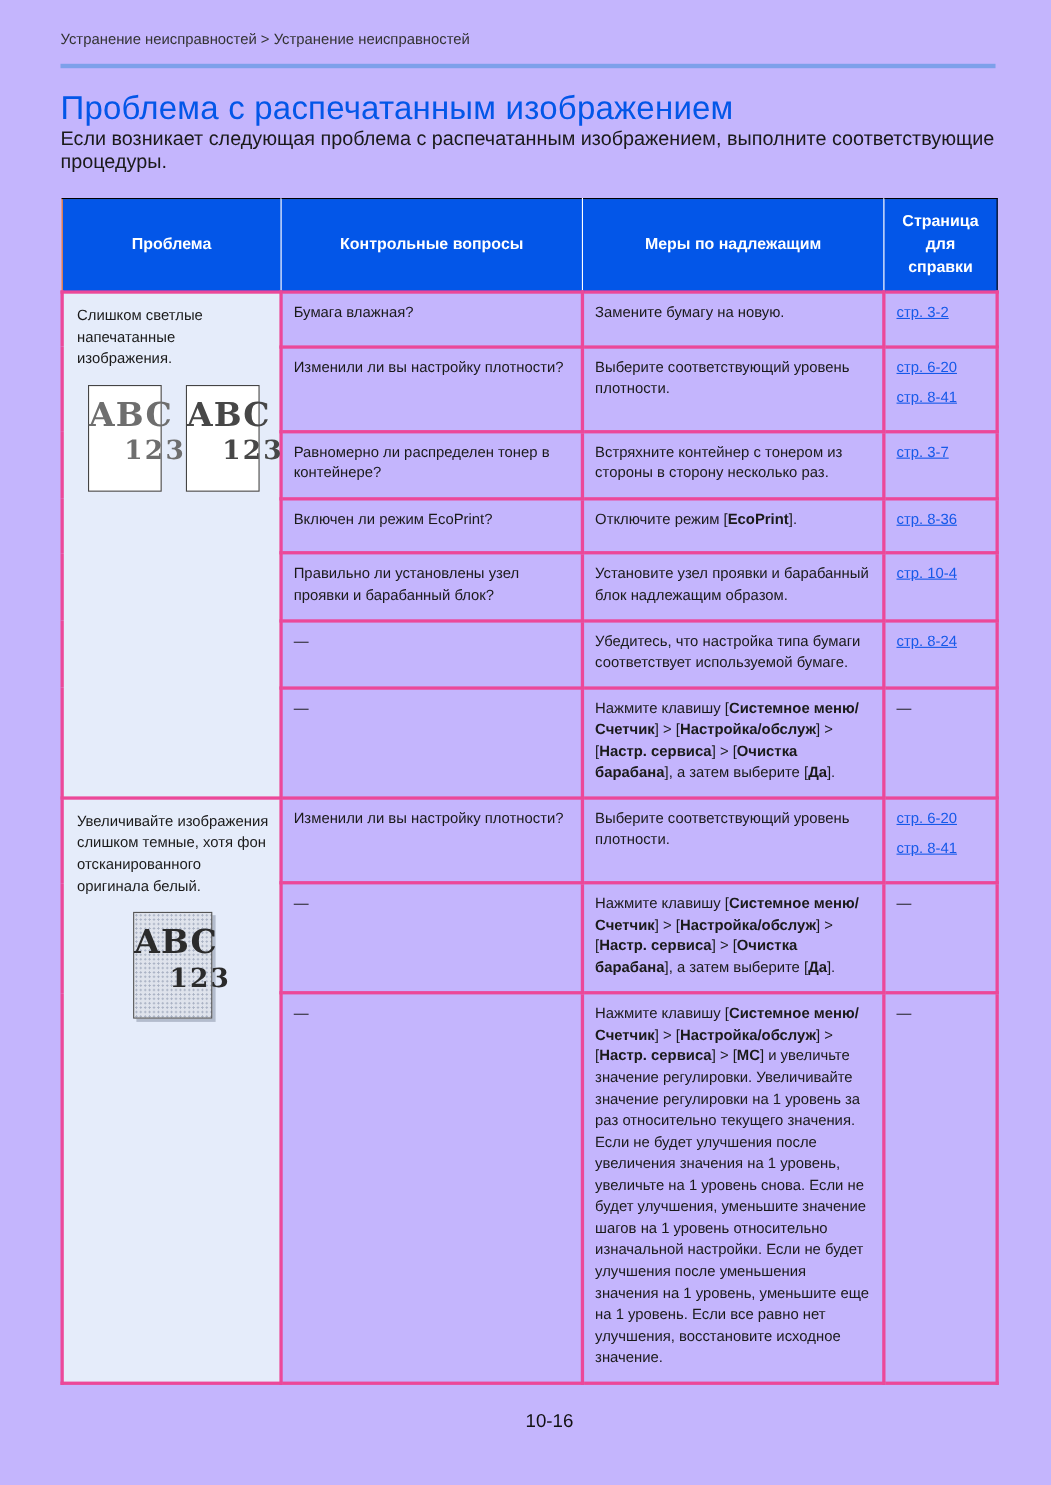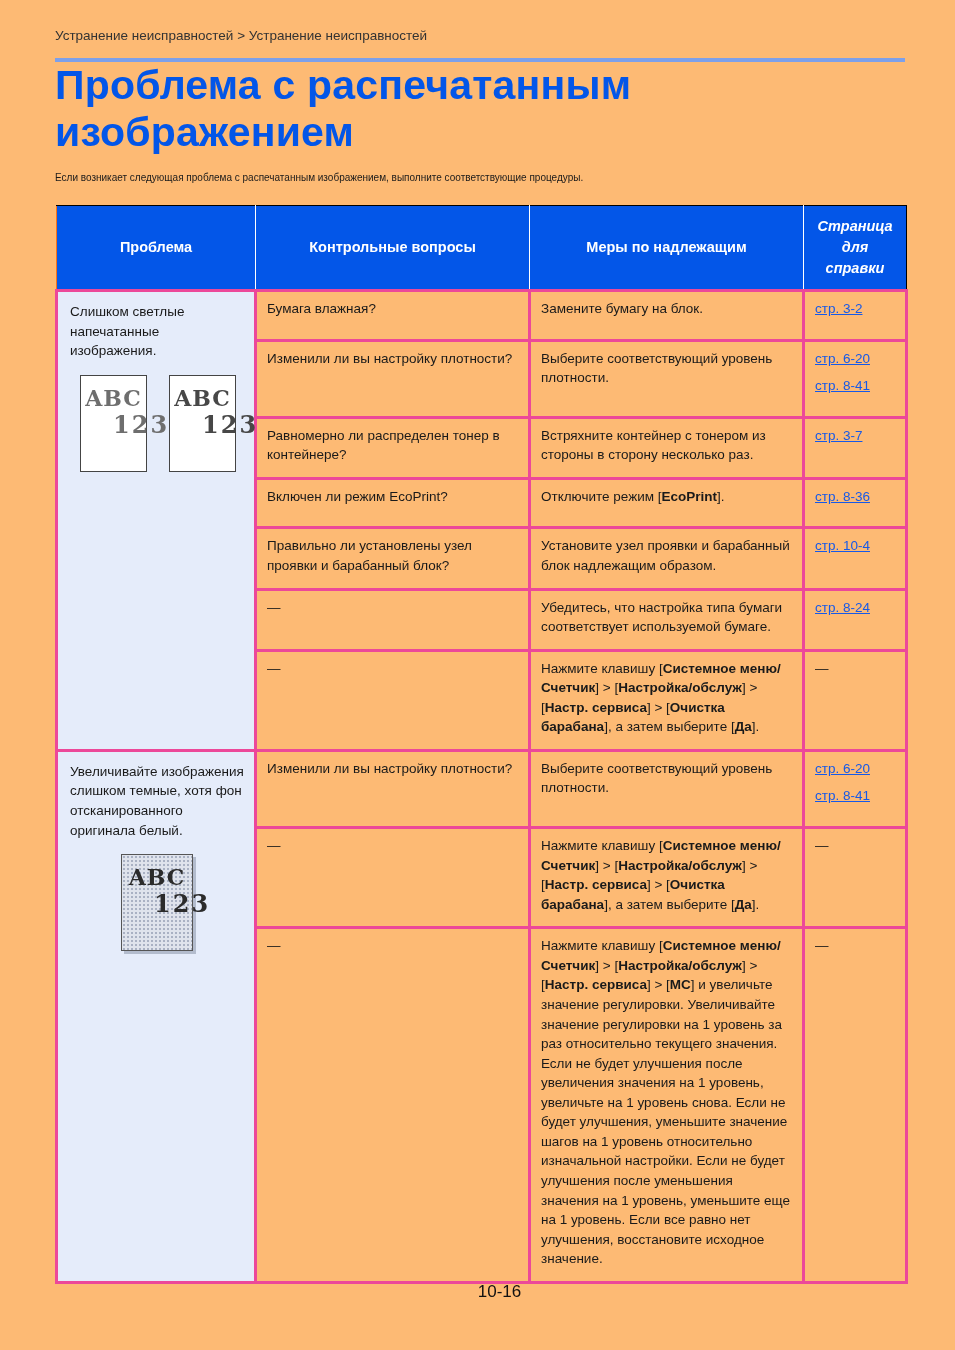--- a/index.html
+++ b/index.html
@@ -1,44 +1,45 @@
 <!DOCTYPE html>
 <html lang="ru"><head>
 <meta charset="utf-8">
 <style>
   * { margin:0; padding:0; box-sizing:border-box; }
   html,body { background:#fff; }
   .page {
     position:relative;
     width:955px; height:1350px;
-    background:#fdba74;
+    background:#c4b5fd;
     font-family:"Liberation Sans", sans-serif;
     color:#1a1a1a;
     overflow:hidden;
   }
   .content { position:absolute; left:55px; top:0; width:850px; }
   .breadcrumb {
     margin-top:28px;
     font-size:13.5px;
     color:#333;
   }
   .rule {
     margin-top:15px;
     height:4px;
     background:#7da0ea;
   }
   .page-title {
-    font-size:41px;
-    font-weight:bold;
+    margin-top:20px;
+    font-size:30px;
+    font-weight:normal;
     color:#0356e8;
     letter-spacing:0.2px;
   }
   .intro {
-    margin-top:16px;
-    font-size:10px;
+    margin-top:0;
+    font-size:18px;
     color:#1a1a1a;
   }
   table.trouble {
     margin-top:22px;
     width:850px;
     border-collapse:collapse;
     table-layout:fixed;
     font-size:13.5px;
     line-height:1.45;
   }
@@ -53,21 +54,21 @@
     font-weight:bold;
     text-align:center;
     vertical-align:middle;
     padding:10px 8px;
     height:67px;
     border:1px solid #fff;
     border-top:1px solid #000;
     border-bottom:1px solid #000;
   }
   thead th:first-child { border-left:1px solid #f97316; }
-  thead th:last-child { border-right:1px solid #000;font-style:italic; }
+  thead th:last-child { border-right:1px solid #000; }
   tbody td {
     border:3px solid #ec4899;
     vertical-align:top;
     padding:7px 10px 12px 10px;
   }
   td.problem-cell {
     background:#e5ecfa;
     padding:10px 10px 14px 12px;
   }
   .samples {
@@ -80,21 +81,21 @@
   .sample {
     width:67px; height:97px;
     background:#fff;
     border:1px solid #444;
     text-align:center;
     padding-top:10px;
     font-family:"DejaVu Serif", serif;
     font-weight:bold;
     flex:0 0 auto;
   }
-  .sample .l1 { font-size:22px; line-height:1.15; letter-spacing:1px; }
+  .sample .l1 { font-size:30px; line-height:1.15; letter-spacing:1px; }
   .sample .l2 { font-size:24px; line-height:1.2; letter-spacing:2px;padding-left:32px; }
   .sample.faded { color:#6e6e6e; }
   .sample.light { color:#474747; }
   .sample.dark {
     width:72px;
     color:#2b2b2b;
     border-color:#555;
     background-color:#dfe3ec;
     background-image:radial-gradient(#a9b1c3 0.9px, transparent 1px);
     background-size:4px 4px;
@@ -149,21 +150,21 @@
                   <div class="l1">ABC</div>
                   <div class="l2">123</div>
                 </div>
                 <div class="sample light">
                   <div class="l1">ABC</div>
                   <div class="l2">123</div>
                 </div>
               </div>
             </td>
             <td>Бумага влажная?</td>
-            <td>Замените бумагу на блок.</td>
+            <td>Замените бумагу на новую.</td>
             <td class="ref-cell">
               <div><a href="#" class="ref-link">стр. 3-2</a></div>
             </td>
           </tr>
           <tr>
             <td>Изменили ли вы настройку плотности?</td>
             <td>Выберите соответствующий уровень плотности.</td>
             <td class="ref-cell">
               <div><a href="#" class="ref-link">стр. 6-20</a></div>
               <div><a href="#" class="ref-link">стр. 8-41</a></div>

